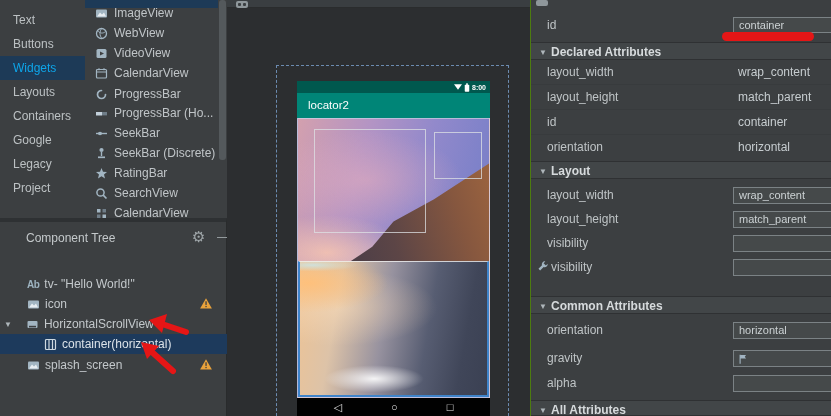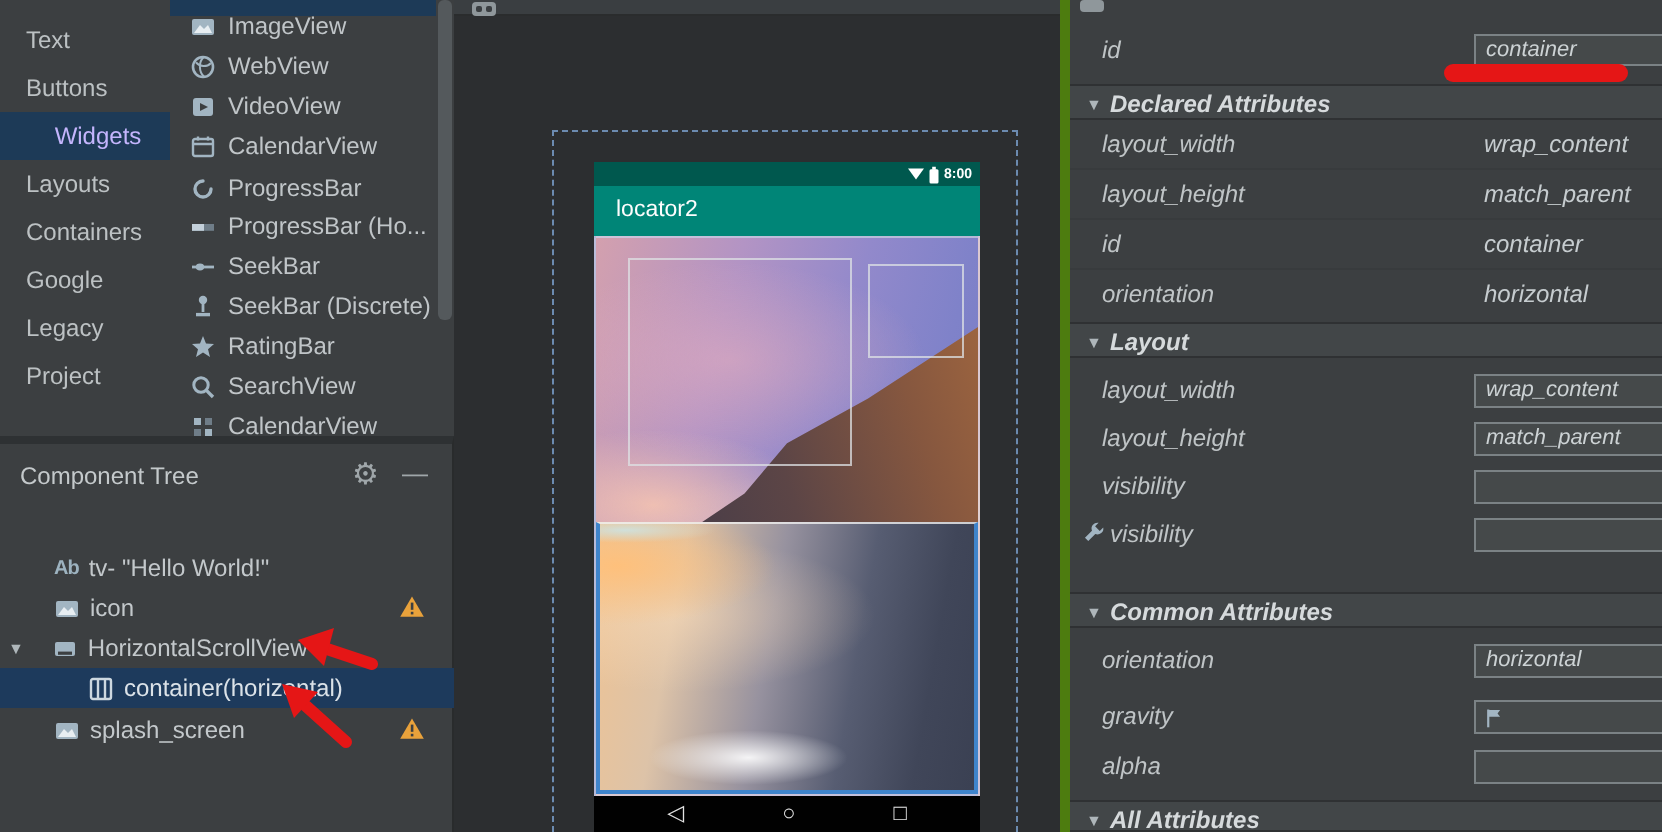--- a/index.html
+++ b/index.html
@@ -5,31 +5,31 @@
   html,body{margin:0;padding:0;background:#2b2b2b;}
   *{box-sizing:border-box;}
   .app{position:relative;width:831px;height:416px;overflow:hidden;
        font-family:"Liberation Sans","DejaVu Sans",sans-serif;
        background:#3c3f41;color:#bdbdbd;font-size:12px;}
 
   
   .palette{position:absolute;left:0;top:0;width:227px;height:218px;background:#3c3f41;border-right:1px solid #292b2c;}
   .cats{position:absolute;left:0;top:0;width:85px;height:218px;padding-left:18px;}
   .cat{position:absolute;left:0;width:85px;height:24px;line-height:24px;padding-left:13px;color:#bcc1c3;cursor:pointer;}
-  .cat.sel{background:#1d3a57;color:#c4b5fd;text-align:center;}
+  .cat.sel{background:#1d3a57;color:#0ea5e9;}
   .widgets{position:absolute;left:85px;top:0;width:133px;height:218px;overflow:hidden;}
   .wremnant{position:absolute;left:0;top:0;width:133px;height:8px;background:#1d3a57;}
   .wrow{position:absolute;left:0;width:133px;height:20px;display:flex;align-items:center;gap:6px;padding-left:10px;color:#c0c5c8;cursor:pointer;white-space:nowrap;}
   .wrow svg{flex:0 0 auto;}
   .vscroll{position:absolute;left:218px;top:0;width:9px;height:218px;background:#3c3f41;}
   .vthumb{position:absolute;left:1px;top:0;width:7px;height:160px;background:#54595c;border-radius:3px;}
 
   
   .tree{position:absolute;left:0;top:218px;width:227px;height:198px;background:#3c3f41;border-top:4px solid #2e3133;border-right:1px solid #292b2c;}
-  .tree-head{position:absolute;left:0;top:6px;width:227px;height:22px;}
+  .tree-head{position:absolute;left:16px;top:6px;width:227px;height:22px;}
   .tree-title{position:absolute;left:10px;top:3px;color:#c4c9cb;}
   .gear{position:absolute;left:176px;top:0px;font-size:15px;color:#9fa6a9;cursor:pointer;}
   .mini{position:absolute;left:201px;top:1px;font-size:13px;color:#9fa6a9;cursor:pointer;}
   .trow{position:absolute;width:227px;height:20px;display:flex;align-items:center;gap:5px;color:#c3c8cb;cursor:pointer;white-space:nowrap;}
   .trow.sel{background:#1d3a5c;color:#dbe2e8;}
   .twarn{position:absolute;left:199px;top:3px;}
   .abicon{font-size:10px;font-weight:bold;color:#9db3c0;letter-spacing:-0.5px;}
   .expander{font-size:8px;color:#aeb6ba;}
 
   
@@ -60,21 +60,21 @@
       radial-gradient(ellipse 140px 55px at 22% 34%, rgba(250,220,185,.55), rgba(250,220,185,0) 70%),
       linear-gradient(100deg,#efc393 0%,#ddc3a8 22%,#97929f 45%,#575d72 66%,#404659 84%,#3a4052 100%);}
   .vrectA{position:absolute;left:16px;top:10px;width:112px;height:104px;border:1px solid rgba(222,225,228,.75);}
   .vrectB{position:absolute;left:136px;top:13px;width:48px;height:47px;border:1px solid rgba(222,225,228,.75);}
   .selrect{position:absolute;left:0px;top:142px;width:191px;height:136px;border-top:1px solid rgba(240,240,240,.8);
     border-left:2px solid #3f84cb;border-right:2px solid #3f84cb;border-bottom:2px solid #3f84cb;}
   .navbar{position:absolute;left:0;top:317px;width:193px;height:18px;background:#010101;display:flex;align-items:center;justify-content:center;gap:49px;}
   .navico{color:#e3e3e3;font-size:11px;line-height:1;}
 
   
-  .attrs{position:absolute;left:530px;top:0;width:301px;height:416px;background:#3c3f41;border-left:5px solid #4d7c0f;font-style:italic;}
+  .attrs{position:absolute;left:530px;top:0;width:301px;height:416px;background:#3c3f41;border-left:1px solid #4d7c0f;}
   .afrag{position:absolute;left:5px;top:0px;width:12px;height:6px;background:#8f979b;border-radius:2px;}
   .arow{position:absolute;left:0;width:301px;height:25px;border-bottom:1px solid #383b3d;}
   .alabel{position:absolute;left:16px;top:5px;color:#bfc4c6;}
   .avalue{position:absolute;left:207px;top:5px;color:#c6cccf;}
   .abox{position:absolute;left:202px;top:4px;right:-2px;height:17px;background:#45494a;border:1px solid #7b8285;color:#ccd2d4;font-size:11px;line-height:15px;padding-left:5px;white-space:nowrap;overflow:hidden;}
   .asec{position:absolute;left:0;width:301px;height:18px;background:#424648;border-top:1px solid #2f3133;border-bottom:1px solid #2f3133;}
   .asec .expander{position:absolute;left:8px;top:5px;}
   .asec .sectitle{position:absolute;left:20px;top:2px;font-weight:bold;color:#d6dadc;}
   .idrow{position:absolute;left:0;top:8px;width:301px;height:34px;}
   .idrow .alabel{top:10px;}

